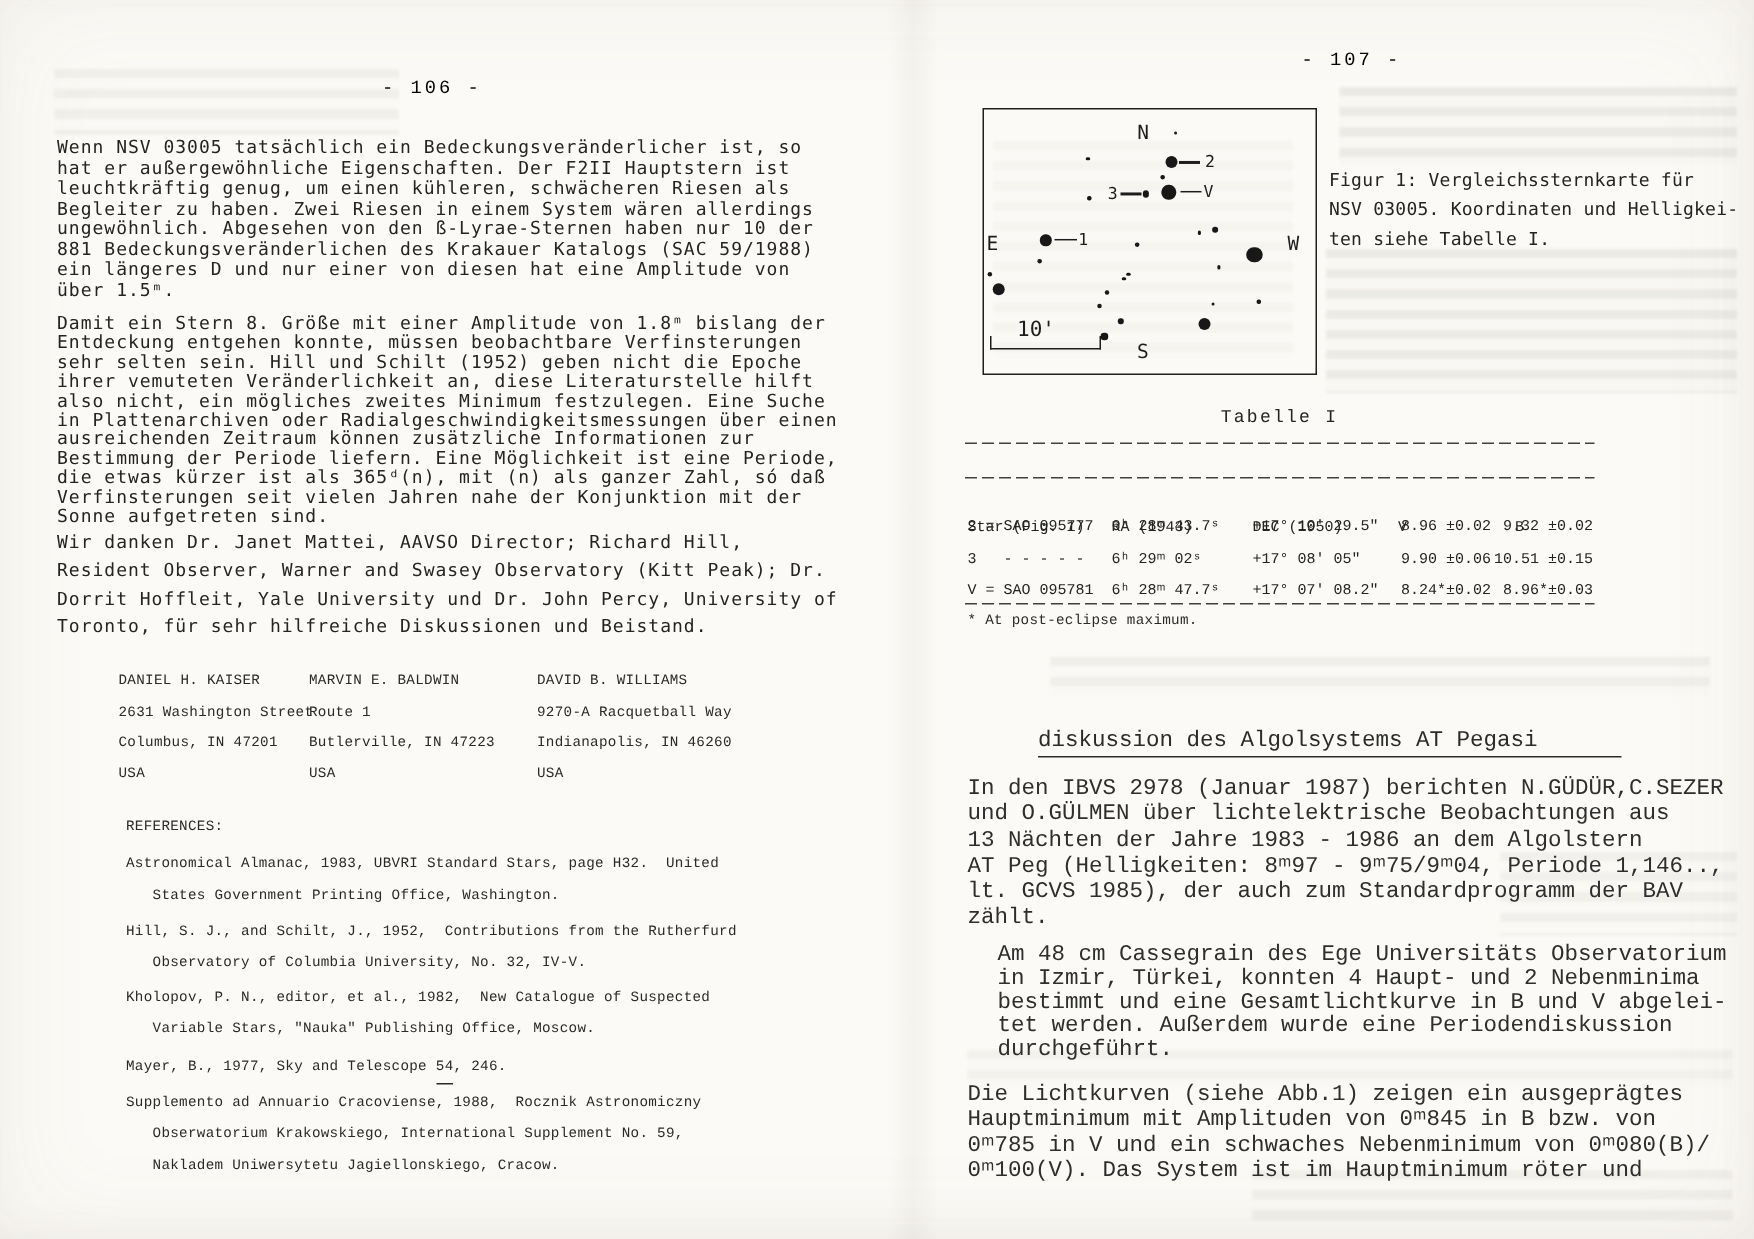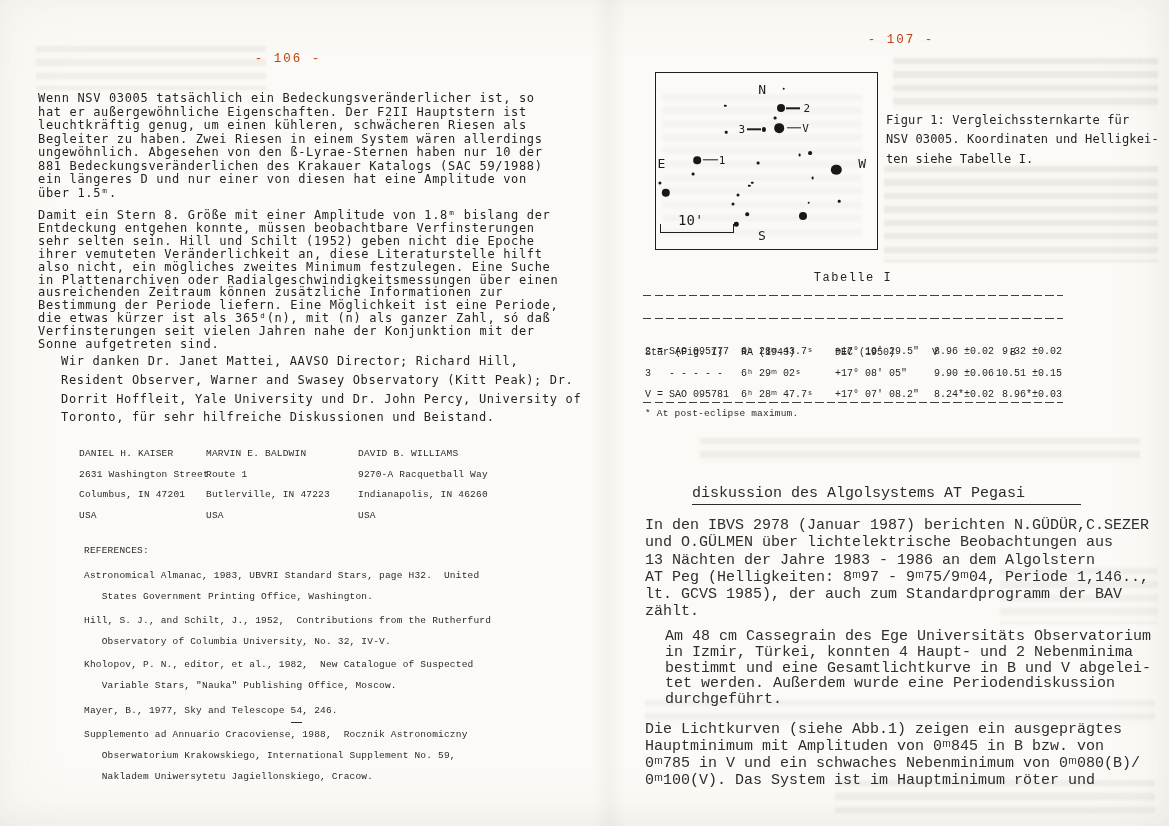--- a/index.html
+++ b/index.html
@@ -13,30 +13,30 @@
 
   pre { white-space:pre; }
 
   
   .ghost { position:absolute; filter:blur(1.1px); pointer-events:none;
       background:repeating-linear-gradient(180deg, rgba(100,96,84,.13) 0px, rgba(100,96,84,.13) 6px,
                                                    rgba(100,96,84,.02) 6px, rgba(100,96,84,.02) 13.5px); }
 
   
   .pageno { position:absolute; font-family:"Liberation Mono", monospace; font-size:12.5px;
-            letter-spacing:2px; color:#c2410c; width:110px; text-align:center; }
+            letter-spacing:2px; color:#000000; width:110px; text-align:center; }
   .pageno-106 { left:233px; top:52px; }
   .pageno-107 { left:846px; top:33px; }
 
   
   .para-de { position:absolute; font-family:"DejaVu Sans Mono", monospace; font-size:12px;
              letter-spacing:0.66px; color:#242424; }
   .pl1 { left:38px; top:92px;  line-height:13.5px; }
   .pl2 { left:38px; top:209px; line-height:12.9px; }
-  .pl3 { left:38px; top:352px; line-height:18.8px;margin-left:23px; }
+  .pl3 { left:38px; top:352px; line-height:18.8px; }
 
   .addr { position:absolute; top:444px; font-family:"Liberation Mono", monospace;
           font-size:9.5px; line-height:20.6px; letter-spacing:0.2px; color:#2a2a2a; }
   .addr1 { left:79px; } .addr2 { left:206px; } .addr3 { left:358px; }
 
   .refs-title { position:absolute; left:84px; top:545px; font-family:"Liberation Mono", monospace;
                 font-size:9.5px; letter-spacing:0.2px; color:#2a2a2a; }
   .ref { position:absolute; left:84px; font-family:"Liberation Mono", monospace; font-size:9.5px;
          line-height:20.8px; letter-spacing:0.2px; color:#2a2a2a; }
   .ref1 { top:566px; } .ref2 { top:611px; } .ref3 { top:655px; } .ref4 { top:701px; } .ref5 { top:725px; }

